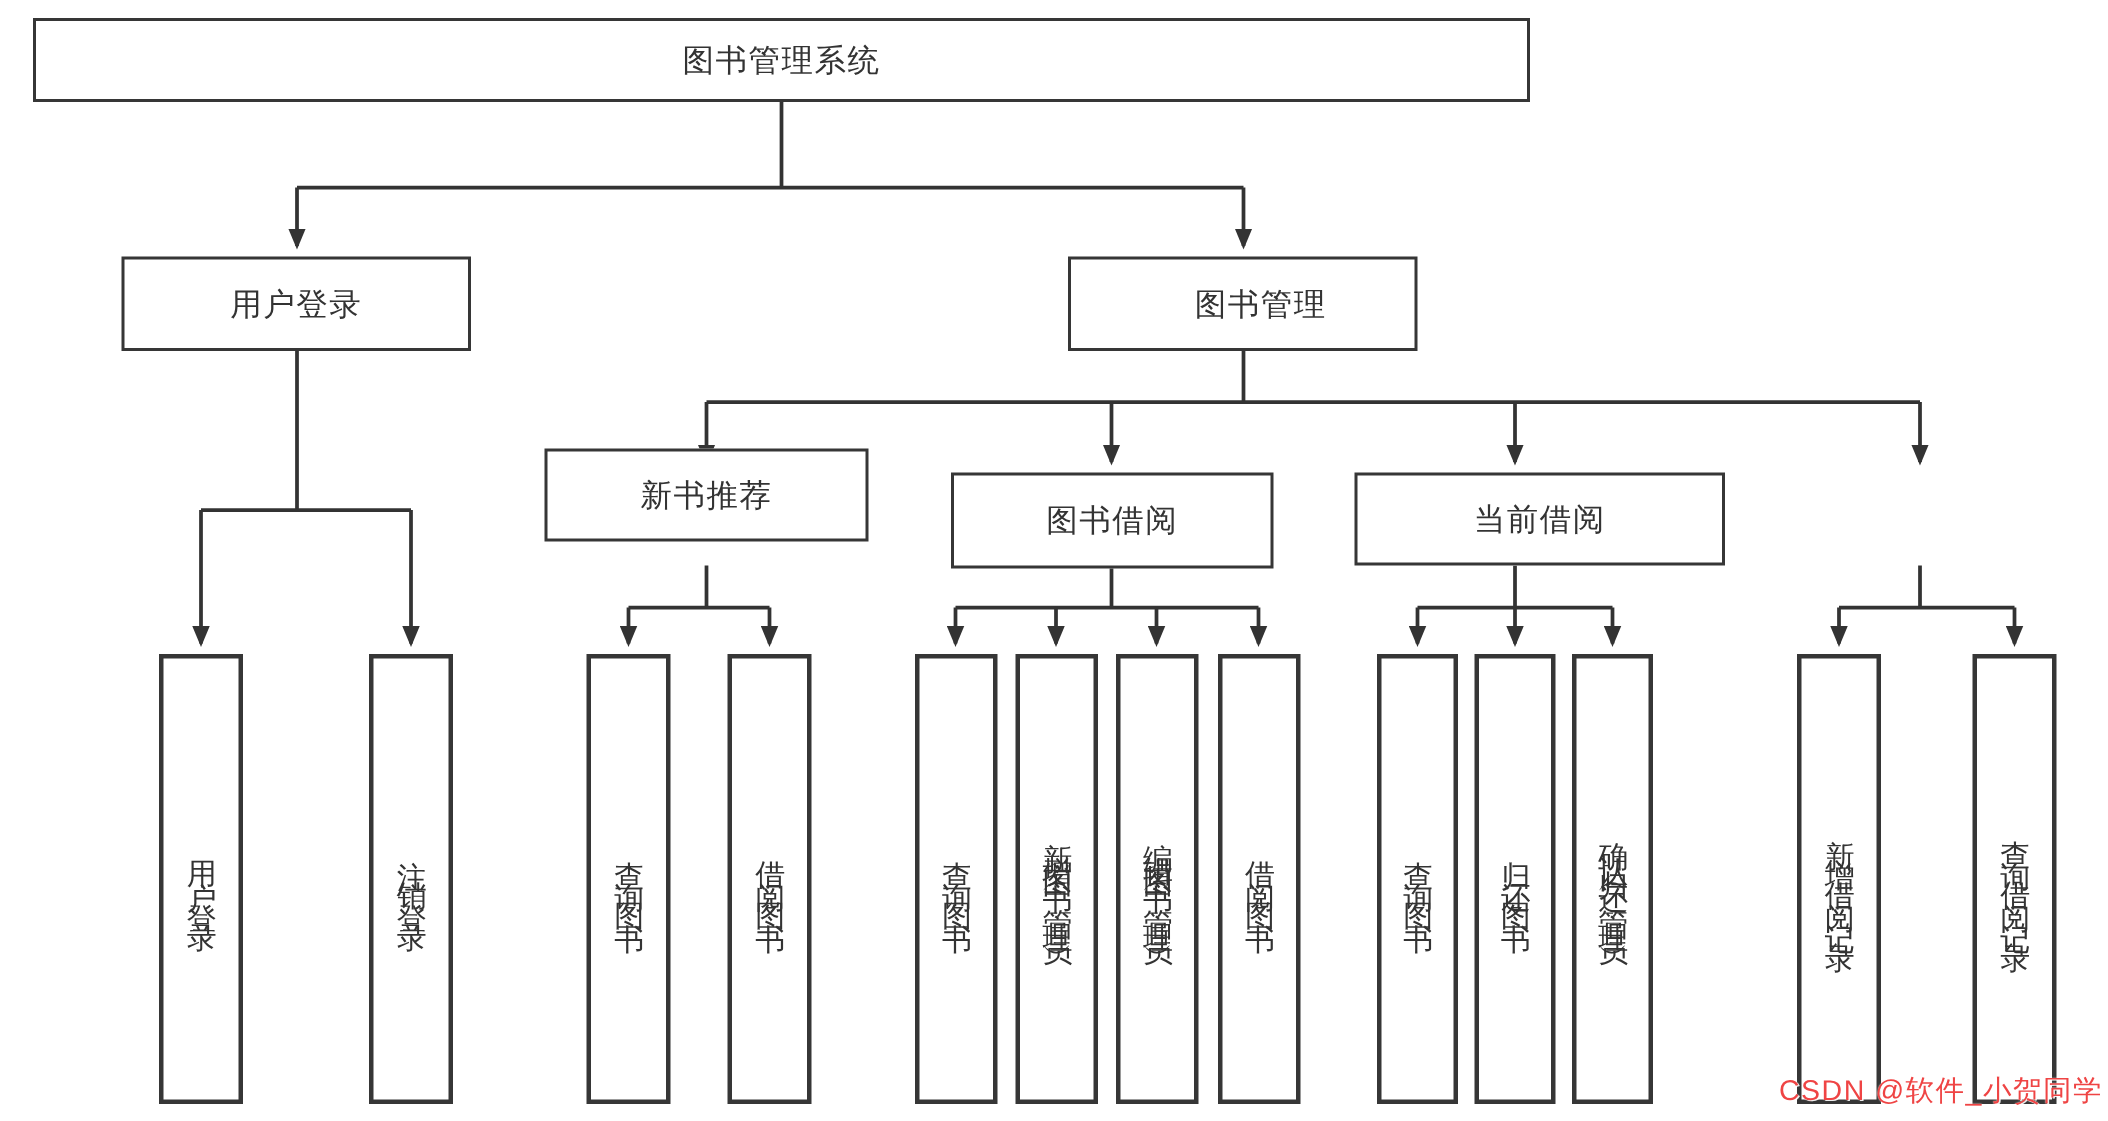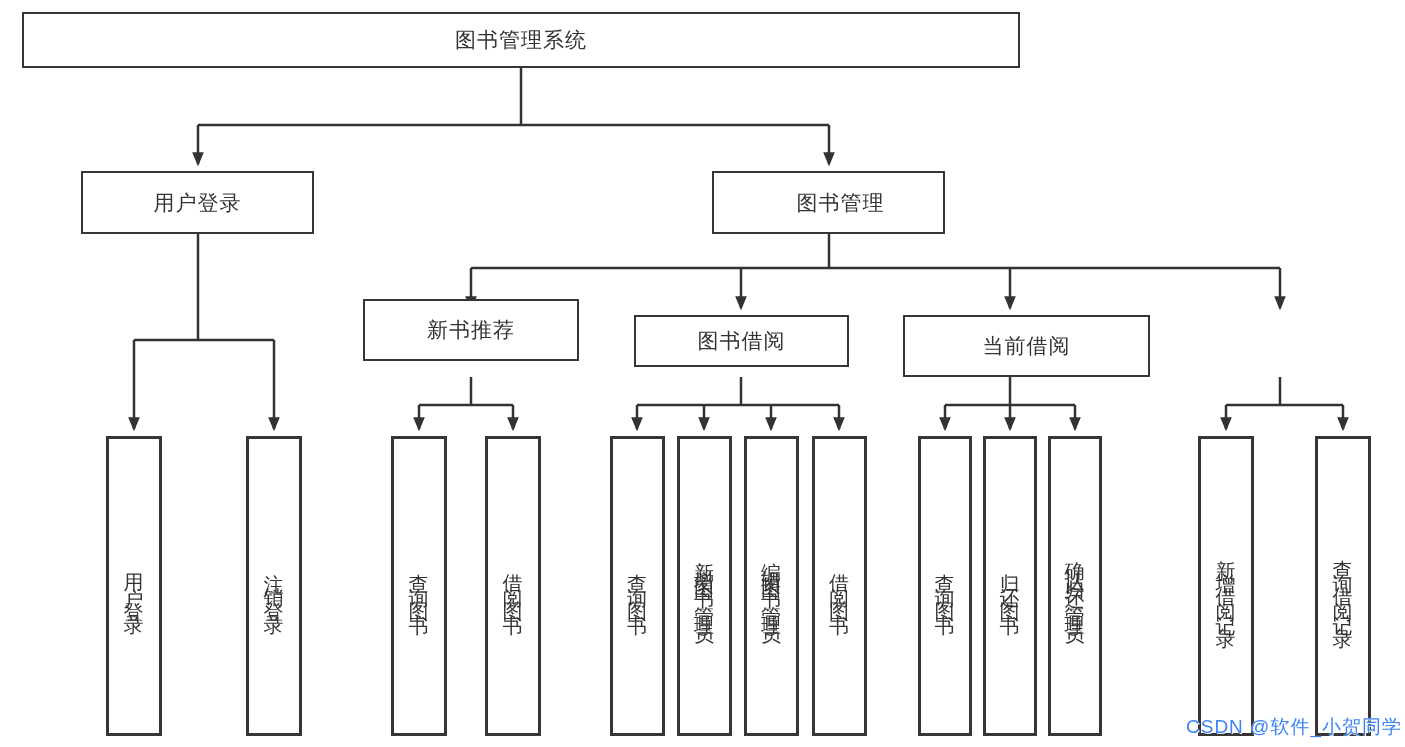--- a/index.html
+++ b/index.html
@@ -18,21 +18,21 @@
   .root{border-width:2px;}
   .vbox{border-width:3px;}
   .vtext{
     writing-mode:vertical-rl;
     font-size:20px;letter-spacing:14px;line-height:1;
     white-space:nowrap;
   }
   .vtext.tight{letter-spacing:9px;}
   .watermark{
     position:absolute;left:1186px;top:714px;z-index:3;
-    font-size:19px;color:#3b82f6;
+    font-size:19px;color:#ef4444;
     text-shadow:0 0 1px #ffffff, 1px 1px 0 rgba(255,255,255,0.9);
     letter-spacing:1px;white-space:nowrap;
   }
 </style>
 </head>
 <body>
 
 <div id="canvas">
 
   <svg id="wires" viewBox="0 0 1405 747" xmlns="http://www.w3.org/2000/svg">
@@ -92,21 +92,21 @@
   <div class="node hbox" style="left:81px;top:171px;width:233px;height:63px;">
     <span>用户登录</span>
   </div>
   <div class="node hbox" style="left:712px;top:171px;width:233px;height:63px;padding-left:24px;">
     <span>图书管理</span>
   </div>
 
   <div class="node hbox" style="left:363px;top:299px;width:216px;height:62px;">
     <span>新书推荐</span>
   </div>
-  <div class="node hbox" style="left:634px;top:315px;width:215px;height:52px;">
+  <div class="node hbox" style="left:634px;top:315px;width:215px;height:64px;">
     <span>图书借阅</span>
   </div>
   <div class="node hbox" style="left:903px;top:315px;width:247px;height:62px;">
     <span>当前借阅</span>
   </div>
 
   <div class="node vbox" style="left:106px;top:436px;width:56px;height:300px;">
     <span class="vtext">用户登录</span>
   </div>
   <div class="node vbox" style="left:246px;top:436px;width:56px;height:300px;">

